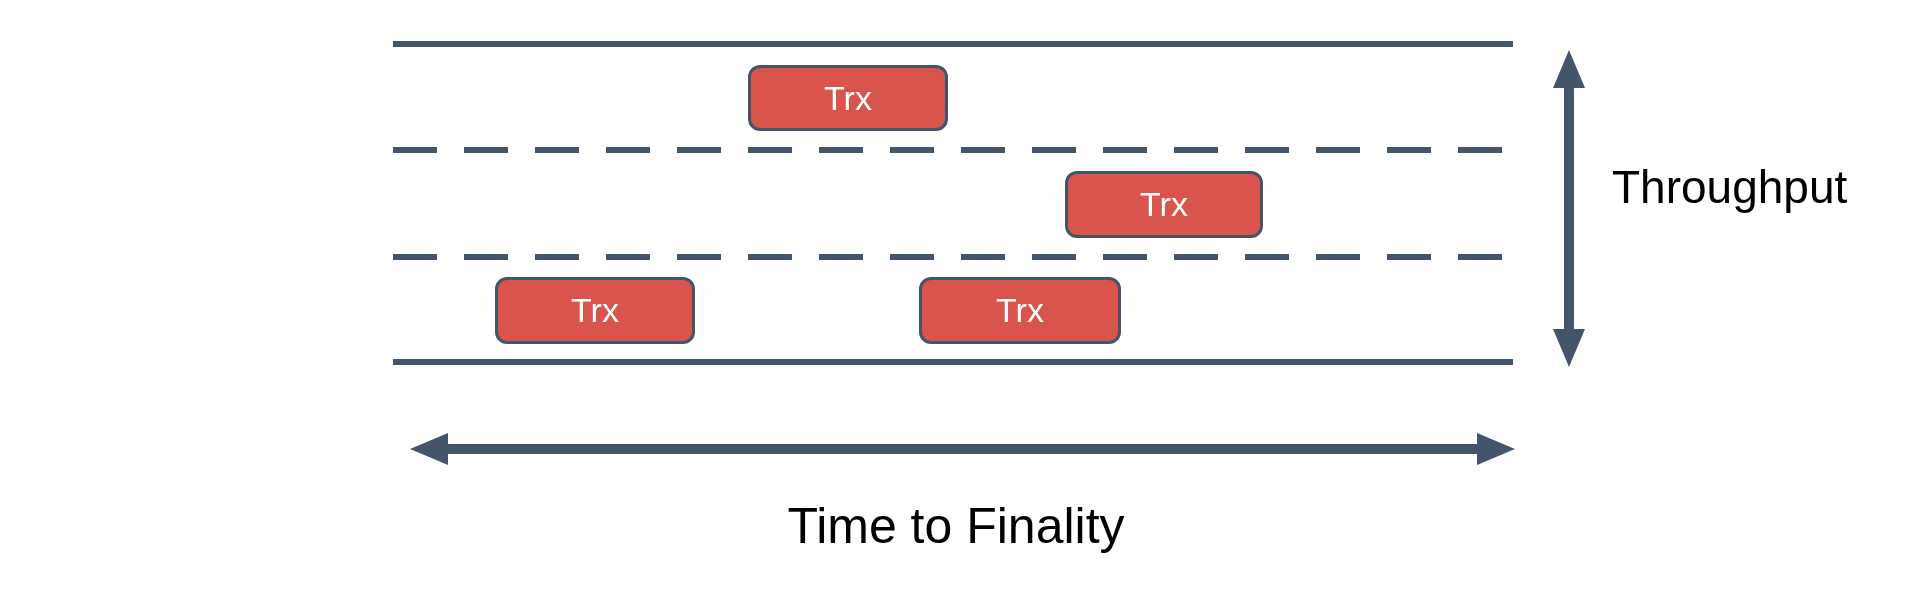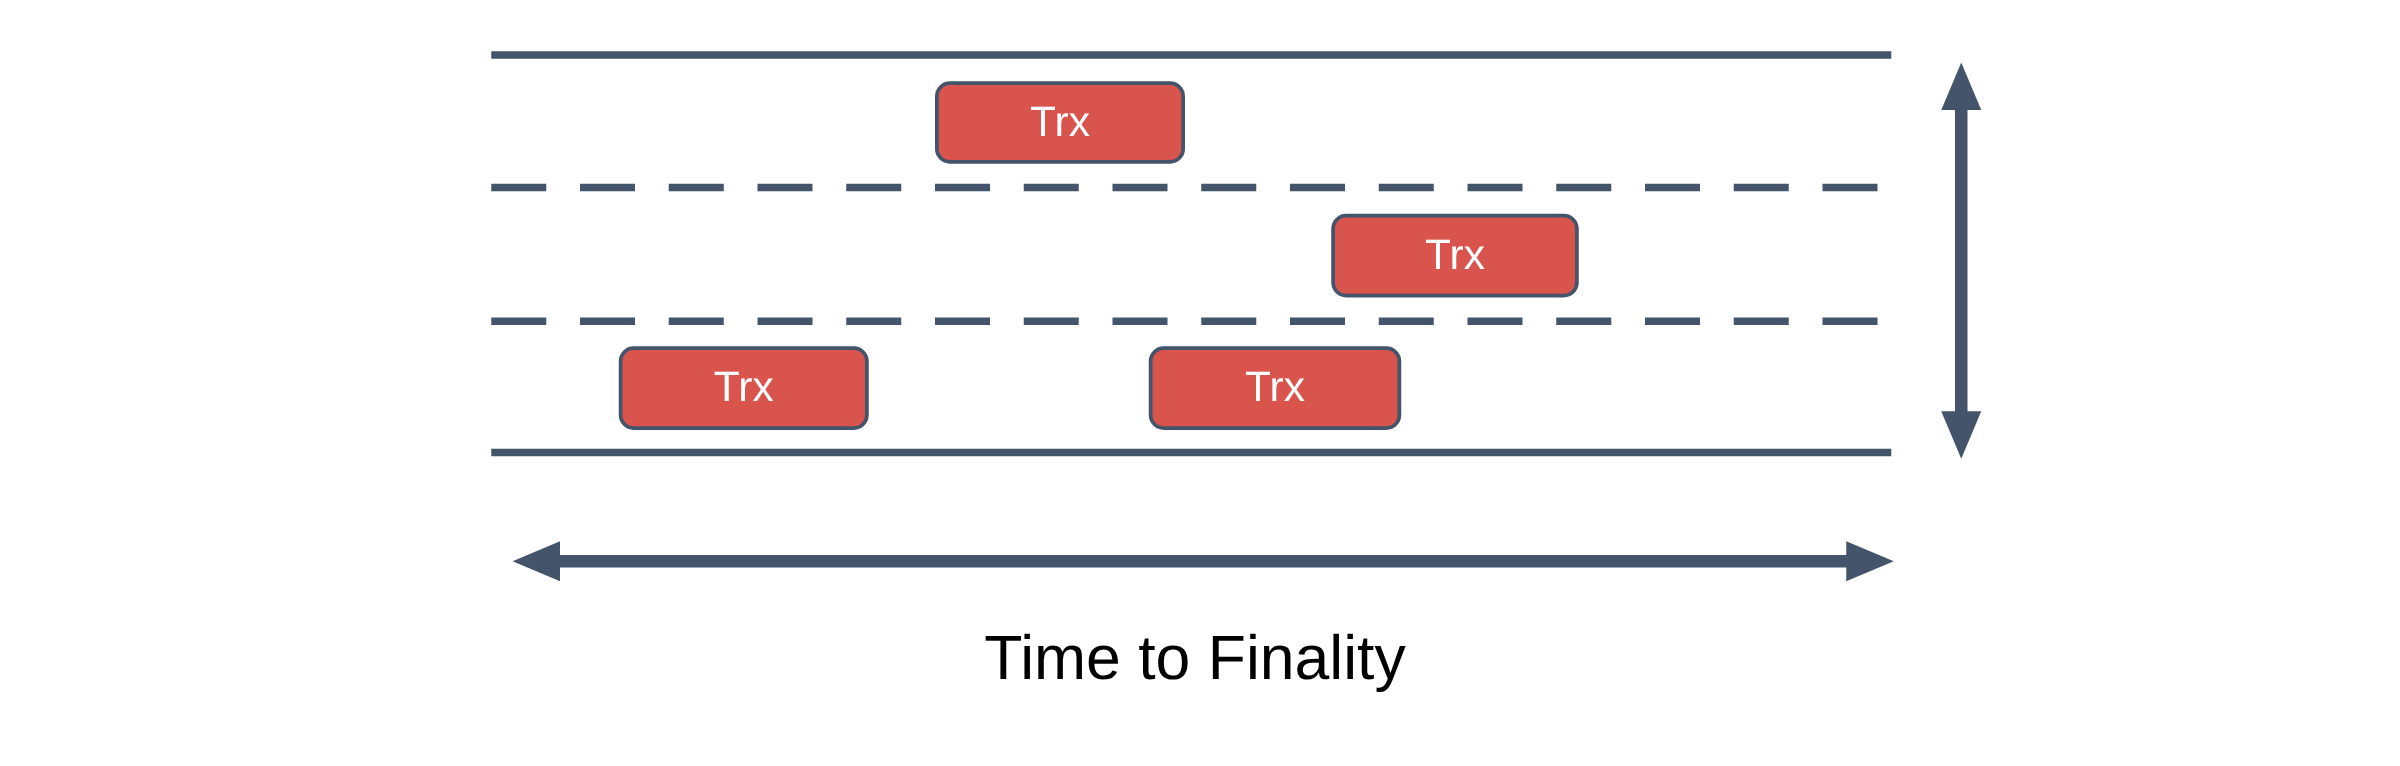--- a/index.html
+++ b/index.html
@@ -94,16 +94,17 @@
   </div>
 
   <div class="trx-box" style="left:495px; top:277px; width:200px; height:67px;">
     <span>Trx</span>
   </div>
 
   <div class="trx-box" style="left:919px; top:277px; width:202px; height:67px;">
     <span>Trx</span>
   </div>
 
+  <div class="axis-label throughput-label">Throughput</div>
 
   <div class="axis-label ttf-label">Time to Finality</div>
 
 </div>
 
 </body></html>

